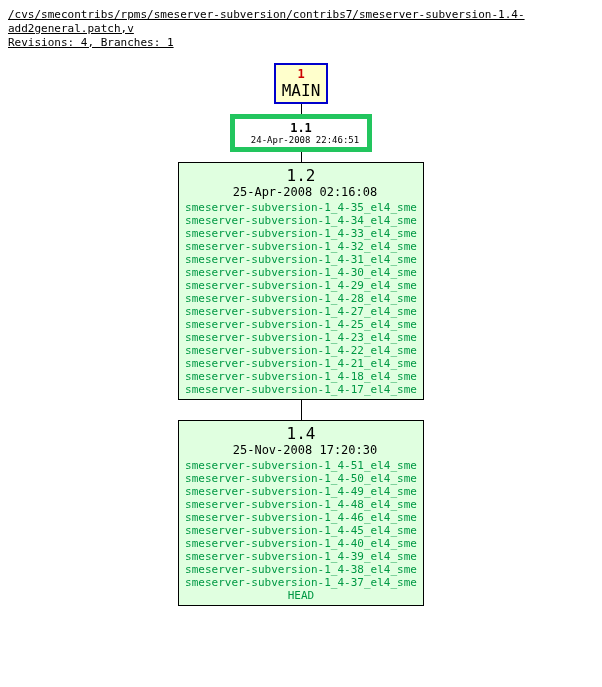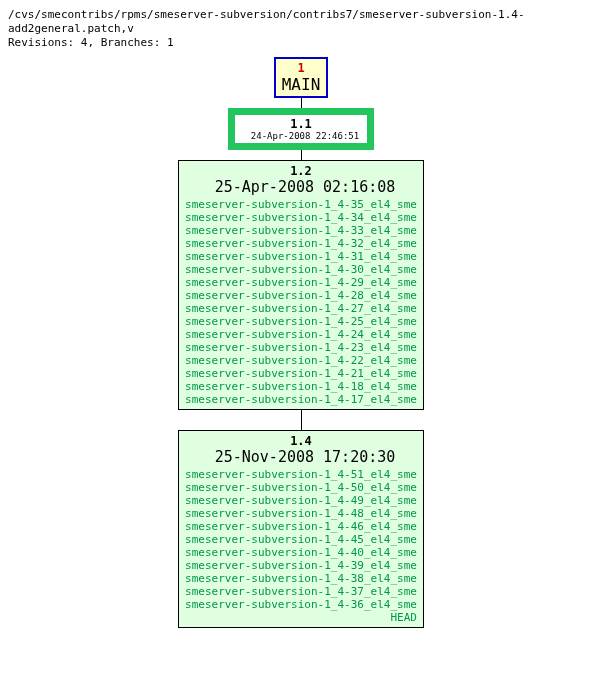--- a/index.html
+++ b/index.html
@@ -8,21 +8,22 @@
       box-sizing: border-box;
     }
     body {
       font-family: monospace;
       font-size: 11px;
       background: #fff;
       padding: 8px;
       width: 602px;
     }
     .header {
-      margin-bottom: 7px;
+      margin-bottom: 13px;
+      text-decoration: underline;
     }
     .header-line {
       color: #000;
       font-size: 11px;
       line-height: 14px;
     }
     .graph {
       display: flex;
       flex-direction: column;
       align-items: center;
@@ -42,21 +43,21 @@
     .main-num {
       color: #cc0000;
       font-weight: bold;
       font-size: 12px;
     }
     .main-label {
       color: #000;
       font-size: 16px;
     }
     .rev-box {
-      border: 7px solid #22c55e;
+      border: 5px solid #22c55e;
       background: #fff;
       padding: 2px 8px;
       text-align: center;
     }
     .rev-num {
       font-weight: bold;
       font-size: 12px;
       color: #000;
     }
     .rev-date {
@@ -64,36 +65,36 @@
       color: #000;
       margin-left: 8px;
     }
     .tag-box {
       border: 1px solid #000;
       background: #e0ffe0;
       padding: 3px 6px;
       text-align: center;
     }
     .tag-box .rev-num {
-      font-weight: bold;
-      font-size: 12px;
+      font-weight: normal;
+      font-size: 16px;
     }
     .tag-box .rev-date {
-      font-size: 15px;
+      font-size: 12px;
       margin-bottom: 2px;
     }
     .tag-list {
       display: flex;
       flex-direction: column;
     }
     .tag-item {
       color: #009944;
       font-size: 11px;
       line-height: 13px;
-      text-align: right;
+      text-align: center;
       white-space: nowrap;
     }
   </style>
 </head>
 <body>
 
 <div class="header">
   <div class="header-line">/cvs/smecontribs/rpms/smeserver-subversion/contribs7/smeserver-subversion-1.4-add2general.patch,v</div>
   <div class="header-line">Revisions: 4, Branches: 1</div>
 </div>
@@ -121,21 +122,20 @@
         <div class="tag-item">smeserver-subversion-1_4-35_el4_sme</div>
         <div class="tag-item">smeserver-subversion-1_4-34_el4_sme</div>
         <div class="tag-item">smeserver-subversion-1_4-33_el4_sme</div>
         <div class="tag-item">smeserver-subversion-1_4-32_el4_sme</div>
         <div class="tag-item">smeserver-subversion-1_4-31_el4_sme</div>
         <div class="tag-item">smeserver-subversion-1_4-30_el4_sme</div>
         <div class="tag-item">smeserver-subversion-1_4-29_el4_sme</div>
         <div class="tag-item">smeserver-subversion-1_4-28_el4_sme</div>
         <div class="tag-item">smeserver-subversion-1_4-27_el4_sme</div>
         <div class="tag-item">smeserver-subversion-1_4-25_el4_sme</div>
-        <div class="tag-item">smeserver-subversion-1_4-24_el4_sme</div>
         <div class="tag-item">smeserver-subversion-1_4-23_el4_sme</div>
         <div class="tag-item">smeserver-subversion-1_4-22_el4_sme</div>
         <div class="tag-item">smeserver-subversion-1_4-21_el4_sme</div>
         <div class="tag-item">smeserver-subversion-1_4-18_el4_sme</div>
         <div class="tag-item">smeserver-subversion-1_4-17_el4_sme</div>
       </div>
   </div>
 
   <div class="connector"></div>
 
@@ -149,18 +149,17 @@
         <div class="tag-item">smeserver-subversion-1_4-51_el4_sme</div>
         <div class="tag-item">smeserver-subversion-1_4-50_el4_sme</div>
         <div class="tag-item">smeserver-subversion-1_4-49_el4_sme</div>
         <div class="tag-item">smeserver-subversion-1_4-48_el4_sme</div>
         <div class="tag-item">smeserver-subversion-1_4-46_el4_sme</div>
         <div class="tag-item">smeserver-subversion-1_4-45_el4_sme</div>
         <div class="tag-item">smeserver-subversion-1_4-40_el4_sme</div>
         <div class="tag-item">smeserver-subversion-1_4-39_el4_sme</div>
         <div class="tag-item">smeserver-subversion-1_4-38_el4_sme</div>
         <div class="tag-item">smeserver-subversion-1_4-37_el4_sme</div>
-        <div class="tag-item">smeserver-subversion-1_4-36_el4_sme</div>
         <div class="tag-item">HEAD</div>
       </div>
   </div>
 
 </div>
 
 </body></html>

